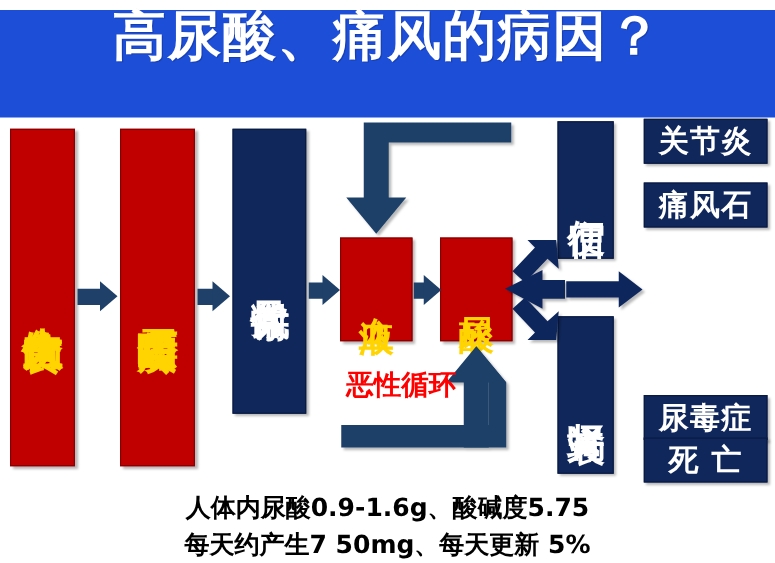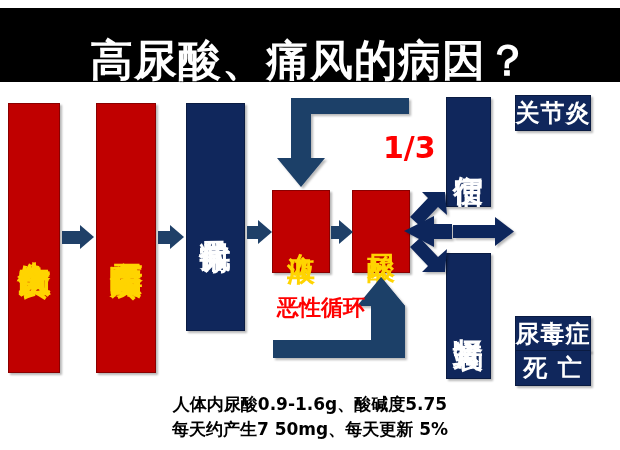--- a/index.html
+++ b/index.html
@@ -7,23 +7,23 @@
     width:620px;height:450px;
     background:#ffffff;
     font-family:"DejaVu Sans","Liberation Sans",sans-serif;
     overflow:hidden;
     position:relative;
   }
   #stage{position:absolute;left:0;top:0;width:620px;height:450px;}
 
   
   .banner{
-    position:absolute;left:0;top:8px;width:620px;height:74px;
-    background:#000000;
-    display:flex;align-items:flex-end;justify-content:center;
+    position:absolute;left:0;top:8px;width:620px;height:86px;
+    background:#1d4ed8;
+    display:flex;align-items:flex-start;justify-content:center;
   }
   .banner-text{
     color:#ffffff;font-weight:bold;font-size:43px;line-height:1;
     letter-spacing:1px;white-space:nowrap;
     text-shadow:1px 1px 0 rgba(0,0,0,.18);
   }
 
   
   .vbox{
     position:absolute;
@@ -48,21 +48,21 @@
   
   #box-diet      {left:8px;  top:103px; width:52px;  height:270px; font-size:33px;}
   #box-protein   {left:96px; top:103px; width:60px;  height:270px; font-size:33px;}
   #box-metab     {left:186px;top:103px; width:59px;  height:228px; font-size:31px;}
   #box-blood     {left:272px;top:190px; width:58px;  height:83px;  font-size:28px;}
   #box-uric      {left:352px;top:190px; width:58px;  height:83px;  font-size:28px;}
   #box-stool     {left:446px;top:97px;  width:45px;  height:110px; font-size:30px;}
   #box-renal     {left:446px;top:253px; width:45px;  height:126px; font-size:30px;}
 
   .out-box{
-    position:absolute;left:515px;width:76px;height:36px;
+    position:absolute;left:515px;width:99px;height:36px;
     background:#10275c;border:1px solid #0a1b42;
     display:flex;align-items:center;justify-content:center;
     color:#ffffff;font-weight:bold;font-size:24px;
     box-sizing:border-box;
     box-shadow:2px 2px 2px rgba(0,0,0,.28);
     white-space:nowrap;letter-spacing:1px;
   }
   .chain-arrow{position:absolute;}
   .chain-arrow .shaft{
     position:absolute;left:0;top:6px;height:13px;background:#1f4068;
@@ -82,21 +82,21 @@
     position:absolute;color:#ff0000;font-weight:bold;white-space:nowrap;
   }
   #lbl-third1{left:383px;top:130px;font-size:30px;}
   #lbl-third2{left:380px;top:356px;font-size:30px;}
   #lbl-cycle {left:277px;top:293px;font-size:22px;}
 
   
   .footer{
     position:absolute;left:0;top:392px;width:620px;
     text-align:center;color:#000000;font-weight:bold;
-    font-size:17px;line-height:1.45;letter-spacing:0px;
+    font-size:20px;line-height:1.45;letter-spacing:0px;
   }
 </style>
 </head>
 <body>
 
 <div id="stage">
 
   <div class="banner">
     <span class="banner-text">高尿酸、痛风的病因？</span>
   </div>
@@ -124,20 +124,23 @@
   <div class="vbox navy-box" id="box-stool">
     <span class="vtext">宿便</span>
   </div>
 
   <div class="vbox navy-box" id="box-renal">
     <span class="vtext">肾衰竭</span>
   </div>
 
   <div class="out-box" style="top:95px">
     <span>关节炎</span>
+  </div>
+  <div class="out-box" style="top:146px">
+    <span>痛风石</span>
   </div>
   <div class="out-box" style="top:316px">
     <span>尿毒症</span>
   </div>
   <div class="out-box" style="top:350px">
     <span>死 亡</span>
   </div>
 
   <div class="chain-arrow" style="left:62px;top:225px;width:32px;height:25px;">
     <div class="shaft" style="width:20px;"></div>
@@ -242,21 +245,20 @@
         L 495,225
         L 495,217
         L 514,231.5
         L 495,246
         L 495,238
         L 453,238
         Z"></path>
     </g>
   </svg>
 
-  <div class="red-label" id="lbl-third1">1/3</div>
   <div class="red-label" id="lbl-cycle">恶性循环</div>
 
   <div class="footer">
     <div>人体内尿酸0.9-1.6g、酸碱度5.75</div>
     <div>每天约产生7 50mg、每天更新 5%</div>
   </div>
 
 </div>
 
 </body></html>

